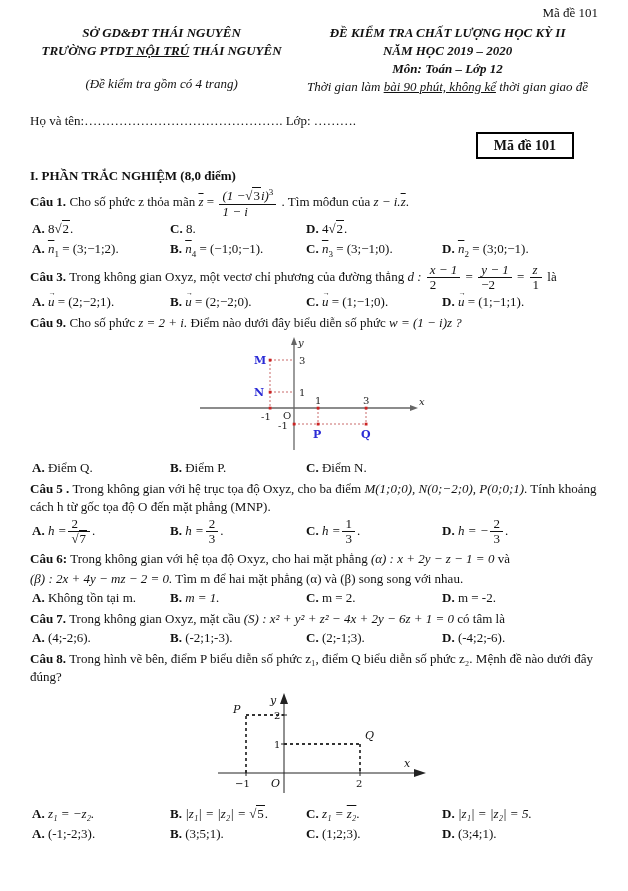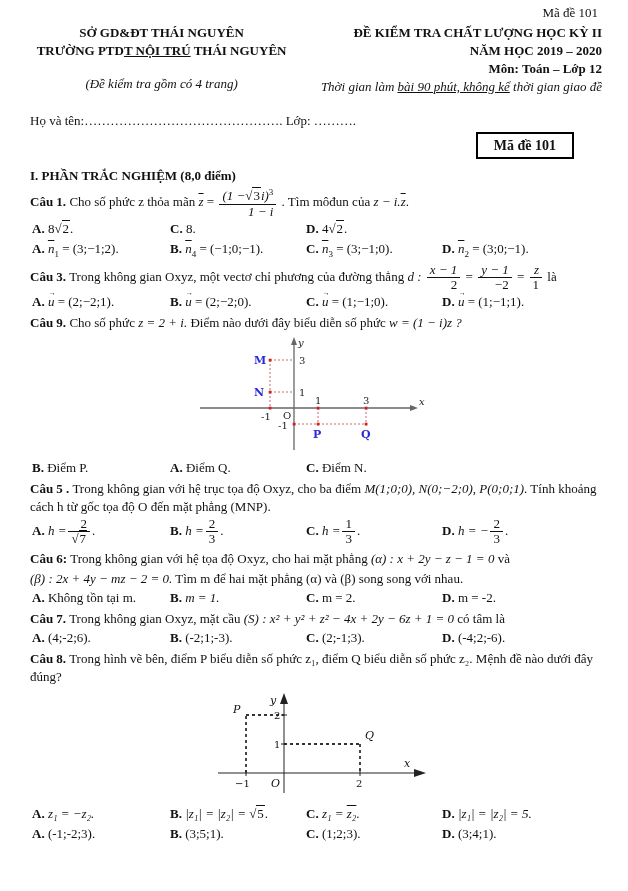--- a/index.html
+++ b/index.html
@@ -5,36 +5,36 @@
   html,body{margin:0;padding:0;background:#fff;}
   body{
     width:628px;height:891px;overflow:hidden;
     font-family:"Liberation Serif","DejaVu Serif",serif;
     font-size:13px;color:#111;line-height:1.38;
   }
   .page{padding:4px 26px 0 30px;}
   .topcode{text-align:right;padding-right:4px;}
   .hdr{display:flex;margin-top:2px;}
   .hdr-left{width:46%;text-align:center;}
-  .hdr-right{width:54%;text-align:right;}
-  .hb{font-weight:bold;}
+  .hdr-right{width:54%;text-align:center;}
+  .hb{font-weight:bold;font-style:italic;}
   .hi{font-style:italic;}
   .ul{text-decoration:underline;}
   .hdr-left .hi{margin-top:15px;}
   .nameline{margin-top:16px;}
   .boxrow{display:flex;justify-content:flex-end;padding-right:28px;margin-top:2px;}
   .codebox{border:2px solid #000;font-weight:bold;font-size:14px;padding:2px 16px;}
   .section{font-weight:bold;margin-top:8px;}
   .q{margin:3px 0 1px 0;}
   .qlabel{font-weight:bold;}
   .mi{font-style:italic;}
   .ovl{text-decoration:overline;}
   .opts{display:grid;grid-template-columns:138px 136px 136px auto;margin:1px 0 2px 2px;}
   .ol{font-weight:bold;}
-  .frac{display:inline-block;vertical-align:middle;text-align:right;line-height:1.1;margin:0 2px;}
+  .frac{display:inline-block;vertical-align:middle;text-align:left;line-height:1.1;margin:0 2px;}
   .fnum{display:block;border-bottom:1px solid #111;padding:0 3px;}
   .fden{display:block;padding:0 3px;}
   .sqrt{white-space:nowrap;}
   .rad{border-top:1.2px solid #111;padding:0 1px;}
   .vec{position:relative;display:inline-block;}
   .vec-arrow{position:absolute;top:-0.62em;left:0.05em;font-size:0.55em;letter-spacing:0;}
   sub{font-size:9px;}
   sup{font-size:9px;}
   .g1wrap{margin:2px 0 2px 152px;}
   .g2wrap{margin:1px 0 1px 176px;}
@@ -155,22 +155,22 @@
       <text x="79" y="86" font-size="10" fill="#222">-1</text>
       <text x="133" y="70" font-size="10" fill="#222">1</text>
       <text x="181" y="70" font-size="10" fill="#222">3</text>
       <text x="101" y="85" font-size="10" fill="#222">O</text>
       <text x="237" y="71" font-size="10" font-style="italic" fill="#222">x</text>
       <text x="116" y="12" font-size="10" font-style="italic" fill="#222">y</text>
     </svg>
   </div>
 
   <div class="opts">
+    <span><b class="ol">A.</b> <span>Điểm Q.</span></span>
     <span><b class="ol">B.</b> <span>Điểm P.</span></span>
-    <span><b class="ol">A.</b> <span>Điểm Q.</span></span>
     <span><b class="ol">C.</b> <span>Điểm N.</span></span>
   </div>
 
   <p class="q">
     <b class="qlabel">Câu 5 .</b>
     <span>Trong không gian với hệ trục tọa độ Oxyz, cho ba điểm </span><span class="mi">M(1;0;0), N(0;−2;0), P(0;0;1)</span><span>. Tính khoảng cách h từ gốc tọa độ O đến mặt phẳng (MNP).</span>
   </p>
   <div class="opts">
     <span><b class="ol">A.</b> <span class="mi">h =</span><span class="frac"><span class="fnum">2</span><span class="fden"><span class="sqrt"><span>√</span><span class="rad">7</span></span></span></span><span>.</span></span>
     <span><b class="ol">B.</b> <span class="mi">h =</span><span class="frac"><span class="fnum">2</span><span class="fden">3</span></span><span>.</span></span>

